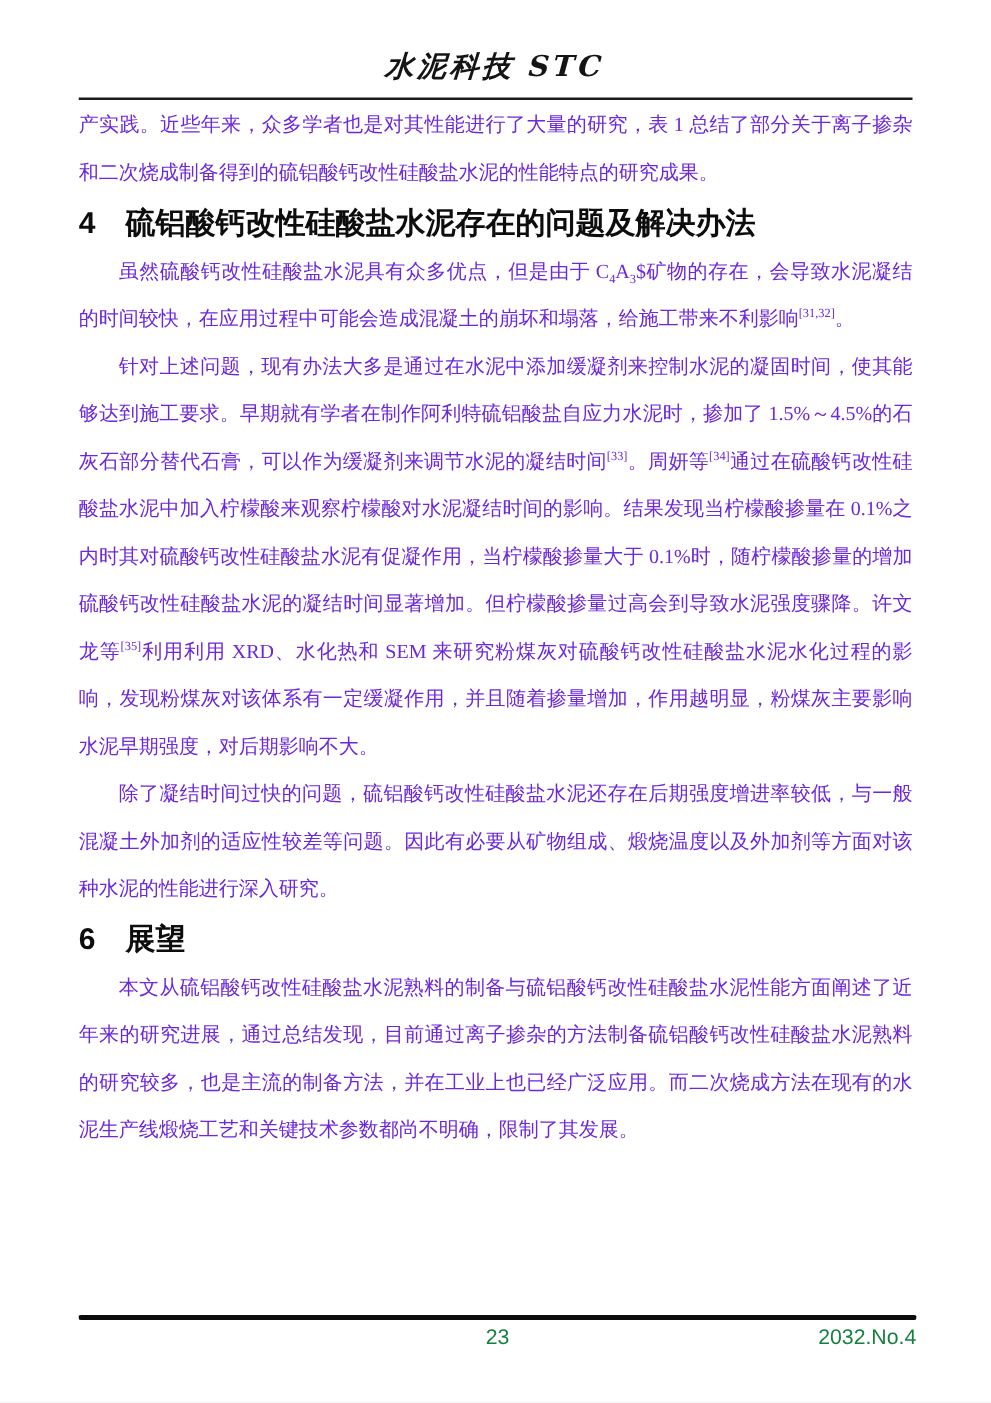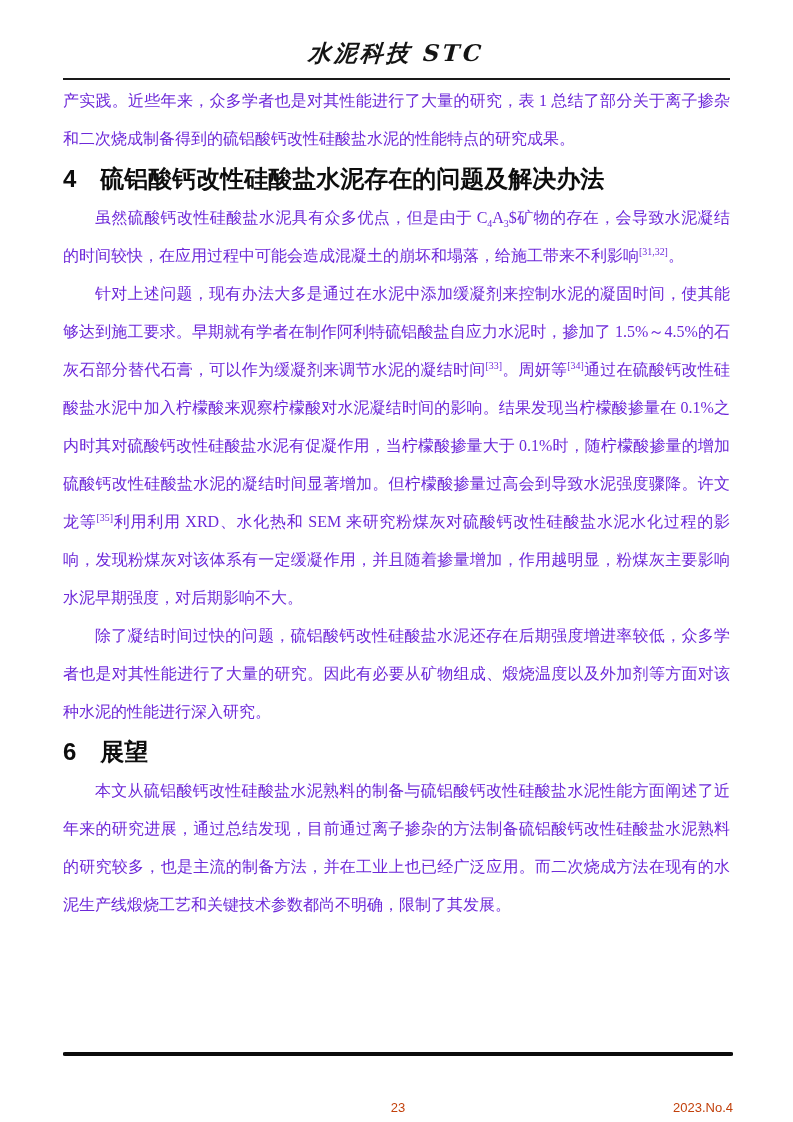--- a/index.html
+++ b/index.html
@@ -65,23 +65,22 @@
   }
   .footer-rule {
     height: 4px;
     background: #0c0c0c;
     border-radius: 2px / 1px;
   }
   .footer-row {
     position: relative;
     height: 24px;
     font-family: "Liberation Sans", "DejaVu Sans", sans-serif;
-    font-size: 13px;
-    color: #c2410c;
-    margin-top: 40px;
+    font-size: 17px;
+    color: #15803d;
   }
   .page-number {
     position: absolute;
     left: 0; right: 0;
     top: 4px;
     text-align: center;
   }
   .issue-label {
     position: absolute;
     right: 0;
@@ -100,28 +99,28 @@
 
   <div class="body-text">
     <p class="para">产实践。近些年来，众多学者也是对其性能进行了大量的研究，表 1 总结了部分关于离子掺杂和二次烧成制备得到的硫铝酸钙改性硅酸盐水泥的性能特点的研究成果。</p>
 
     <h2 class="section-heading">4　硫铝酸钙改性硅酸盐水泥存在的问题及解决办法</h2>
 
     <p class="para indent">虽然硫酸钙改性硅酸盐水泥具有众多优点，但是由于 C<sub>4</sub>A<sub>3</sub>$矿物的存在，会导致水泥凝结的时间较快，在应用过程中可能会造成混凝土的崩坏和塌落，给施工带来不利影响<sup>[31,32]</sup>。</p>
 
     <p class="para indent">针对上述问题，现有办法大多是通过在水泥中添加缓凝剂来控制水泥的凝固时间，使其能够达到施工要求。早期就有学者在制作阿利特硫铝酸盐自应力水泥时，掺加了 1.5%～4.5%的石灰石部分替代石膏，可以作为缓凝剂来调节水泥的凝结时间<sup>[33]</sup>。周妍等<sup>[34]</sup>通过在硫酸钙改性硅酸盐水泥中加入柠檬酸来观察柠檬酸对水泥凝结时间的影响。结果发现当柠檬酸掺量在 0.1%之内时其对硫酸钙改性硅酸盐水泥有促凝作用，当柠檬酸掺量大于 0.1%时，随柠檬酸掺量的增加硫酸钙改性硅酸盐水泥的凝结时间显著增加。但柠檬酸掺量过高会到导致水泥强度骤降。许文龙等<sup>[35]</sup>利用利用 XRD、水化热和 SEM 来研究粉煤灰对硫酸钙改性硅酸盐水泥水化过程的影响，发现粉煤灰对该体系有一定缓凝作用，并且随着掺量增加，作用越明显，粉煤灰主要影响水泥早期强度，对后期影响不大。</p>
 
-    <p class="para indent">除了凝结时间过快的问题，硫铝酸钙改性硅酸盐水泥还存在后期强度增进率较低，众多学者也是对其性能进行了大量的研究。因此有必要从矿物组成、煅烧温度以及外加剂等方面对该种水泥的性能进行深入研究。</p>
+    <p class="para indent">除了凝结时间过快的问题，硫铝酸钙改性硅酸盐水泥还存在后期强度增进率较低，与一般混凝土外加剂的适应性较差等问题。因此有必要从矿物组成、煅烧温度以及外加剂等方面对该种水泥的性能进行深入研究。</p>
 
     <h2 class="section-heading">6　展望</h2>
 
     <p class="para indent">本文从硫铝酸钙改性硅酸盐水泥熟料的制备与硫铝酸钙改性硅酸盐水泥性能方面阐述了近年来的研究进展，通过总结发现，目前通过离子掺杂的方法制备硫铝酸钙改性硅酸盐水泥熟料的研究较多，也是主流的制备方法，并在工业上也已经广泛应用。而二次烧成方法在现有的水泥生产线煅烧工艺和关键技术参数都尚不明确，限制了其发展。</p>
   </div>
 
   <div class="page-footer">
     <div class="footer-rule"></div>
     <div class="footer-row">
       <span class="page-number">23</span>
-      <span class="issue-label">2023.No.4</span>
+      <span class="issue-label">2032.No.4</span>
     </div>
   </div>
 
 </div>
 
 </body></html>

